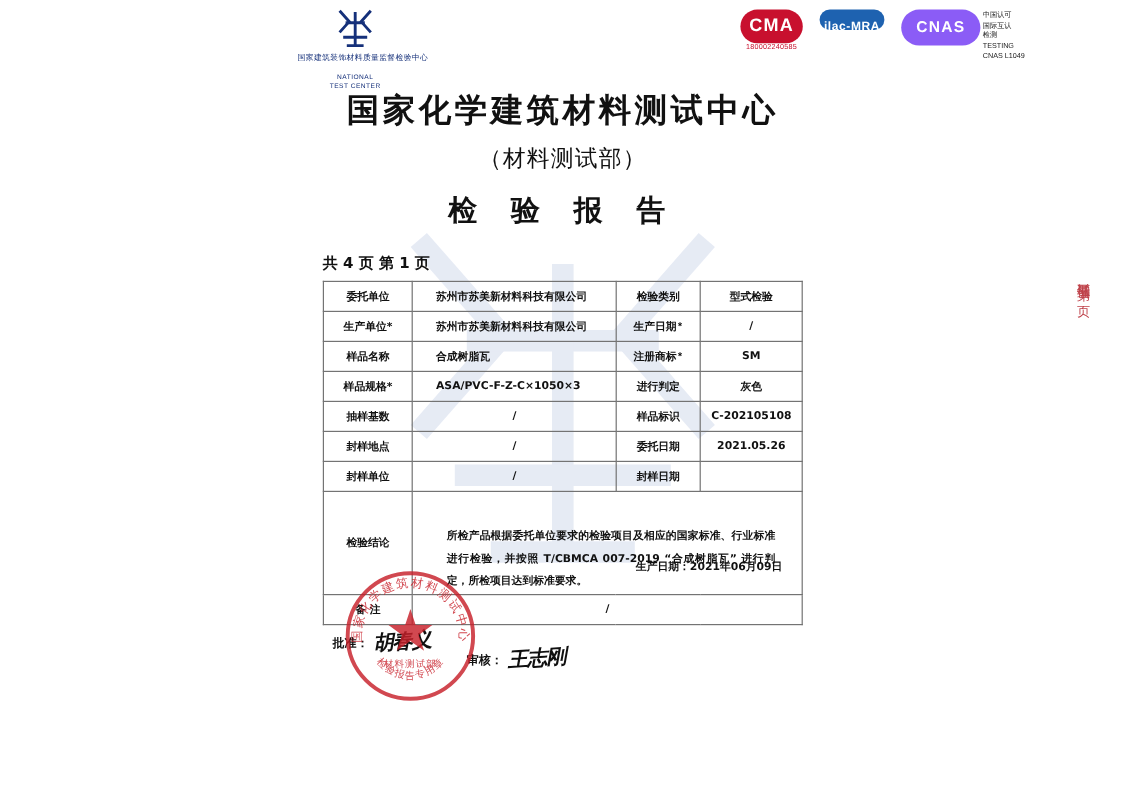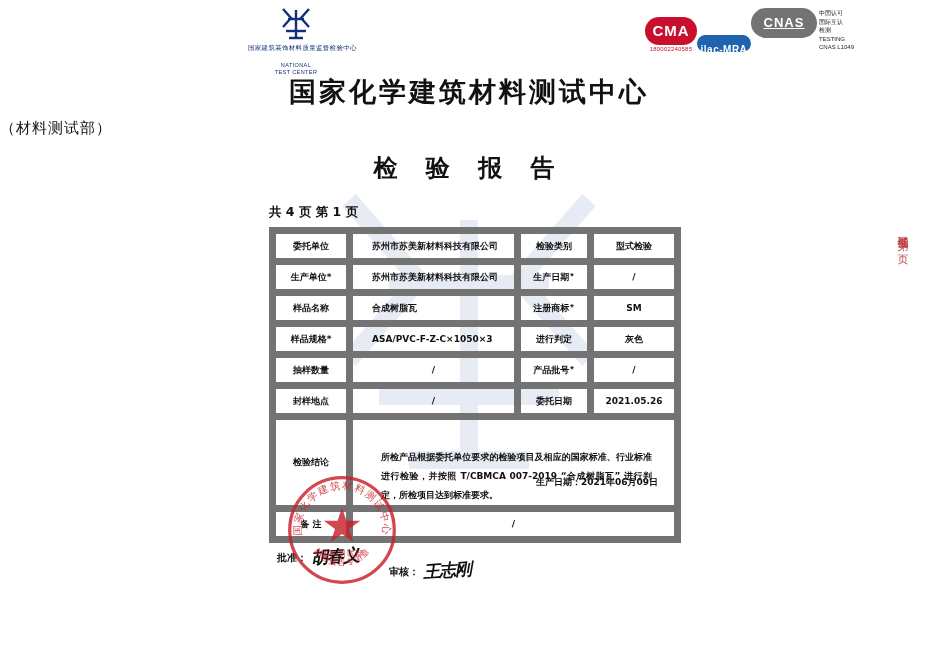--- a/index.html
+++ b/index.html
@@ -61,21 +61,22 @@
     color: #15307a;
     font-family: "Liberation Sans", sans-serif;
     letter-spacing: 0.4px;
   }
 
   .cert-badges {
     position: absolute;
     right: 84px;
     top: 8px;
     display: flex;
-    align-items: flex-end;
+    align-items: flex-start;
+    gap: 14px;
   }
   .badge { text-align: center; }
   .badge .circle-txt {
     font-family: "Liberation Sans", sans-serif;
     font-weight: bold;
   }
   .cma {
     width: 52px; height: 28px;
     border-radius: 14px;
     background: #c8102e;
@@ -96,26 +97,25 @@
     border-radius: 15px;
     background: #1e62b0;
     color: #fff;
     font-size: 10px;
     line-height: 30px;
     letter-spacing: 0.5px;
   }
   .cnas {
     width: 66px; height: 30px;
     border-radius: 15px;
-    background: #737373;
+    background: #8b5cf6;
     color: #fff;
     font-size: 13px;
     line-height: 30px;
     letter-spacing: 1px;
-    text-decoration: underline;
   }
   .cnas-info {
     margin-left: 2px;
     font-size: 6px;
     line-height: 8.5px;
     color: #222;
     font-family: "Liberation Sans", sans-serif;
     text-align: left;
     padding-top: 1px;
   }
@@ -127,21 +127,22 @@
     text-align: center;
     font-size: 27px;
     font-weight: bold;
     letter-spacing: 3px;
     margin-top: 2px;
     font-family: "DejaVu Sans", sans-serif;
   }
   .doc-subtitle {
     position: relative;
     z-index: 2;
-    font-size: 15px;
+    text-align: center;
+    font-size: 19px;
     margin-top: 9px;
     letter-spacing: 1px;
     font-family: Liberation Serif, serif;
   }
   .doc-report-title {
     position: relative;
     z-index: 2;
     text-align: center;
     font-size: 24px;
     font-weight: bold;
@@ -170,21 +171,21 @@
     width: 400px;
     margin: 0 auto;
   }
   table.main {
     width: 100%;
     border-collapse: collapse;
     table-layout: fixed;
     font-family: "DejaVu Sans", sans-serif;
   }
   table.main td {
-    border: 7px solid #737373;
+    border: 1px solid #737373;
     height: 24px;
     font-size: 9px;
     padding: 0 4px;
   }
   td.lbl {
     width: 62px;
     text-align: center;
     font-weight: bold;
     white-space: nowrap;
   }
@@ -371,30 +372,36 @@
         <td class="lbl2">注册商标*</td>
         <td class="val2">SM</td>
       </tr>
       <tr>
         <td class="lbl">样品规格*</td>
         <td class="val left">ASA/PVC-F-Z-C×1050×3</td>
         <td class="lbl2">进行判定</td>
         <td class="val2">灰色</td>
       </tr>
       <tr>
-        <td class="lbl">抽样数量</td>
+        <td class="lbl">抽样基数</td>
         <td class="val slash">/</td>
-        <td class="lbl2">产品批号*</td>
-        <td class="val2">/</td>
+        <td class="lbl2">样品标识</td>
+        <td class="val2">C-202105108</td>
       </tr>
       <tr>
         <td class="lbl">封样地点</td>
         <td class="val slash">/</td>
         <td class="lbl2">委托日期</td>
         <td class="val2">2021.05.26</td>
+      </tr>
+      <tr>
+        <td class="lbl">封样单位</td>
+        <td class="val slash">/</td>
+        <td class="lbl2">封样日期</td>
+        <td class="val2"></td>
       </tr>
       <tr>
         <td class="concl-lbl">检验结论</td>
         <td class="concl-body" colspan="3">
           <div class="concl-text">所检产品根据委托单位要求的检验项目及相应的国家标准、行业标准进行检验，并按照 T/CBMCA 007-2019 “合成树脂瓦” 进行判定，所检项目达到标准要求。</div>
           <div class="issue-date">生产日期：2021年06月09日</div>
         </td>
       </tr>
       <tr>
         <td class="note-lbl">备 注</td>

